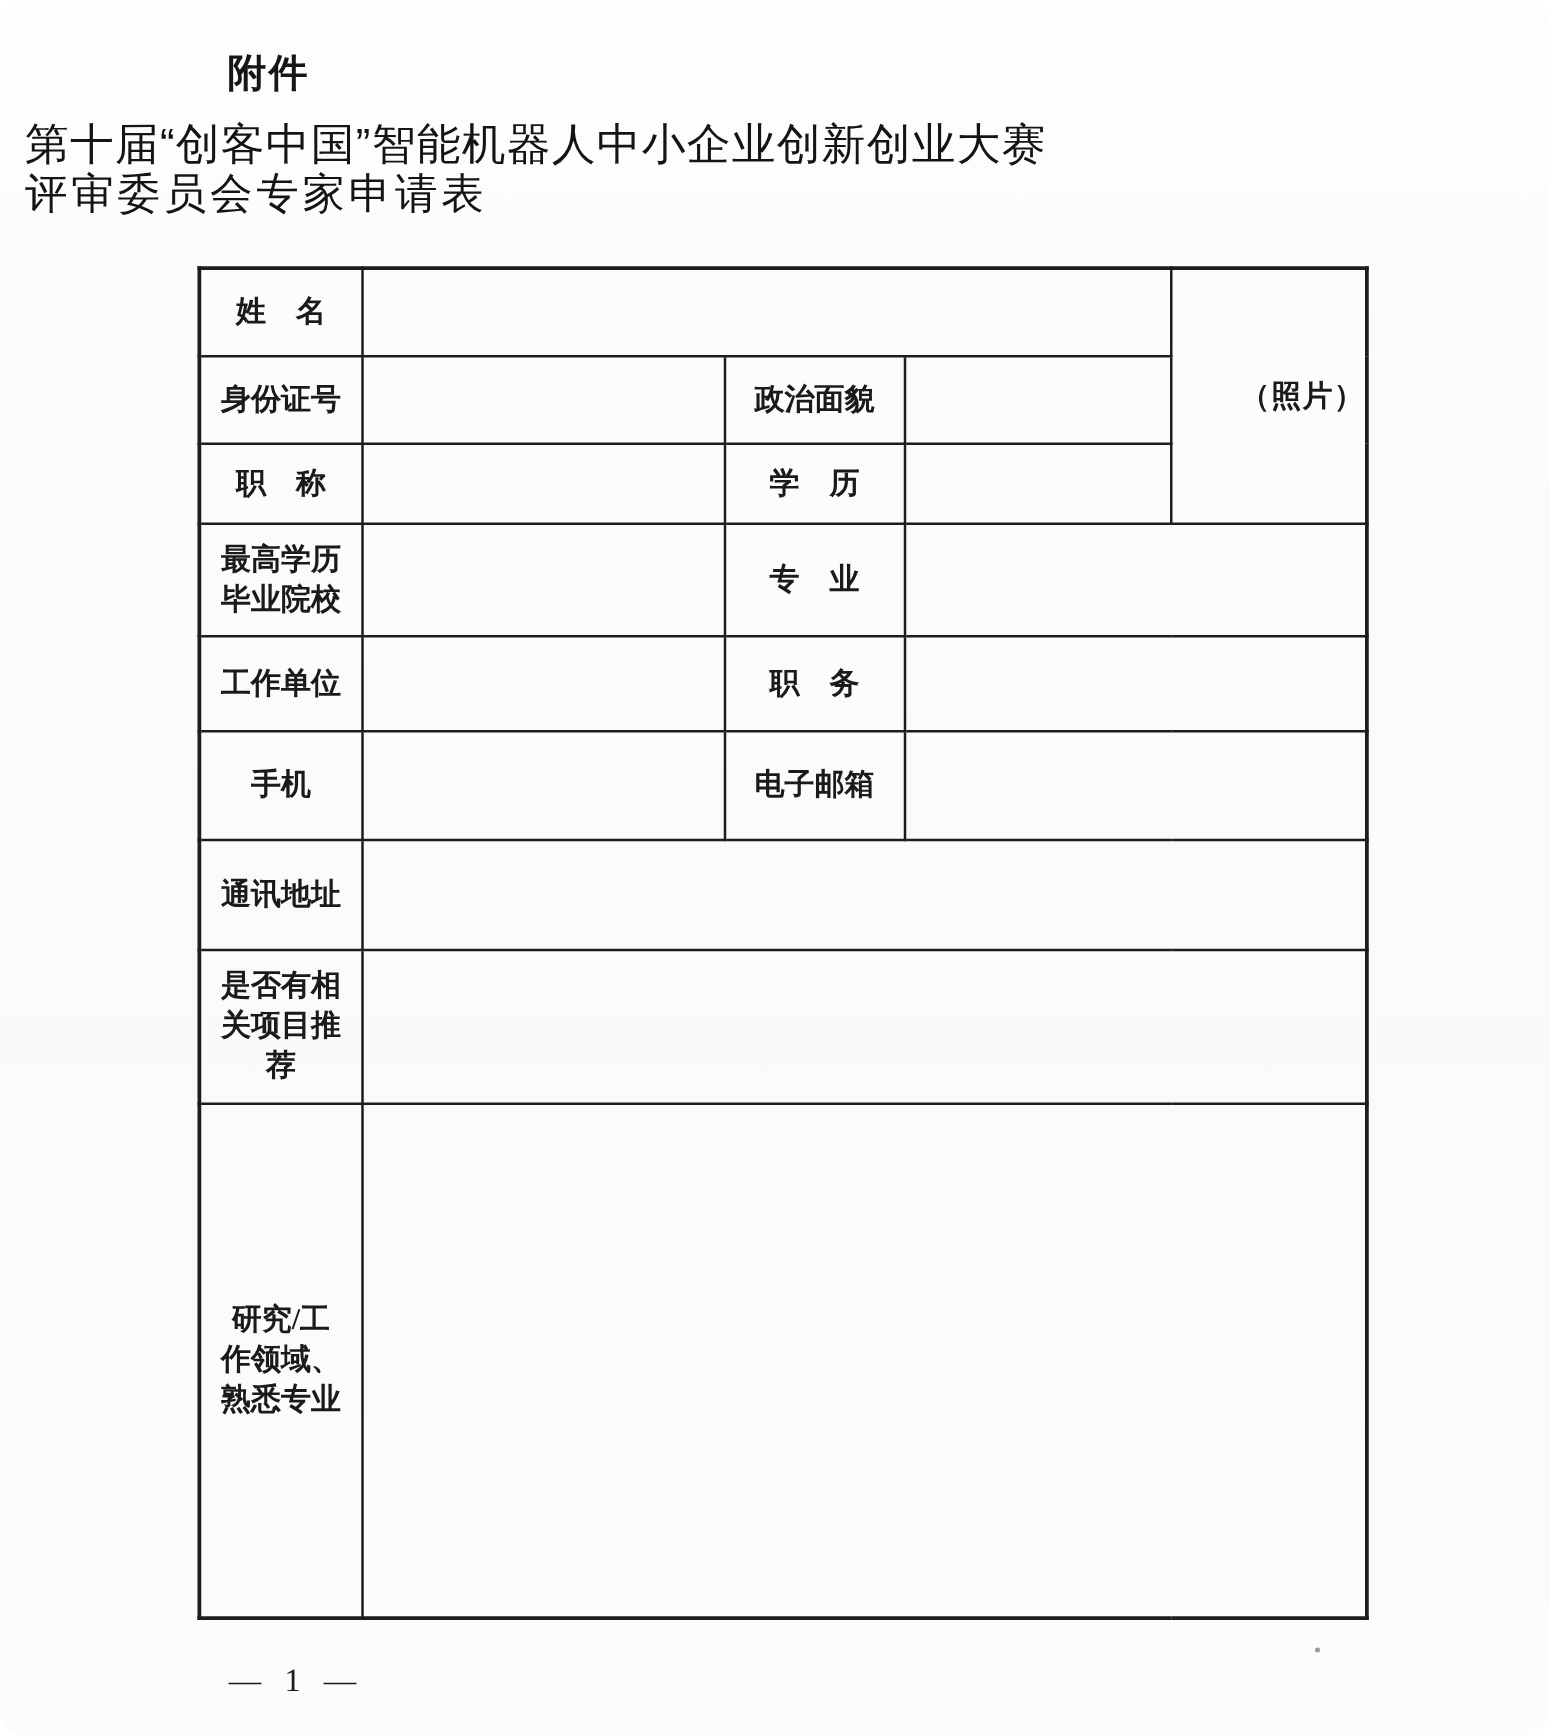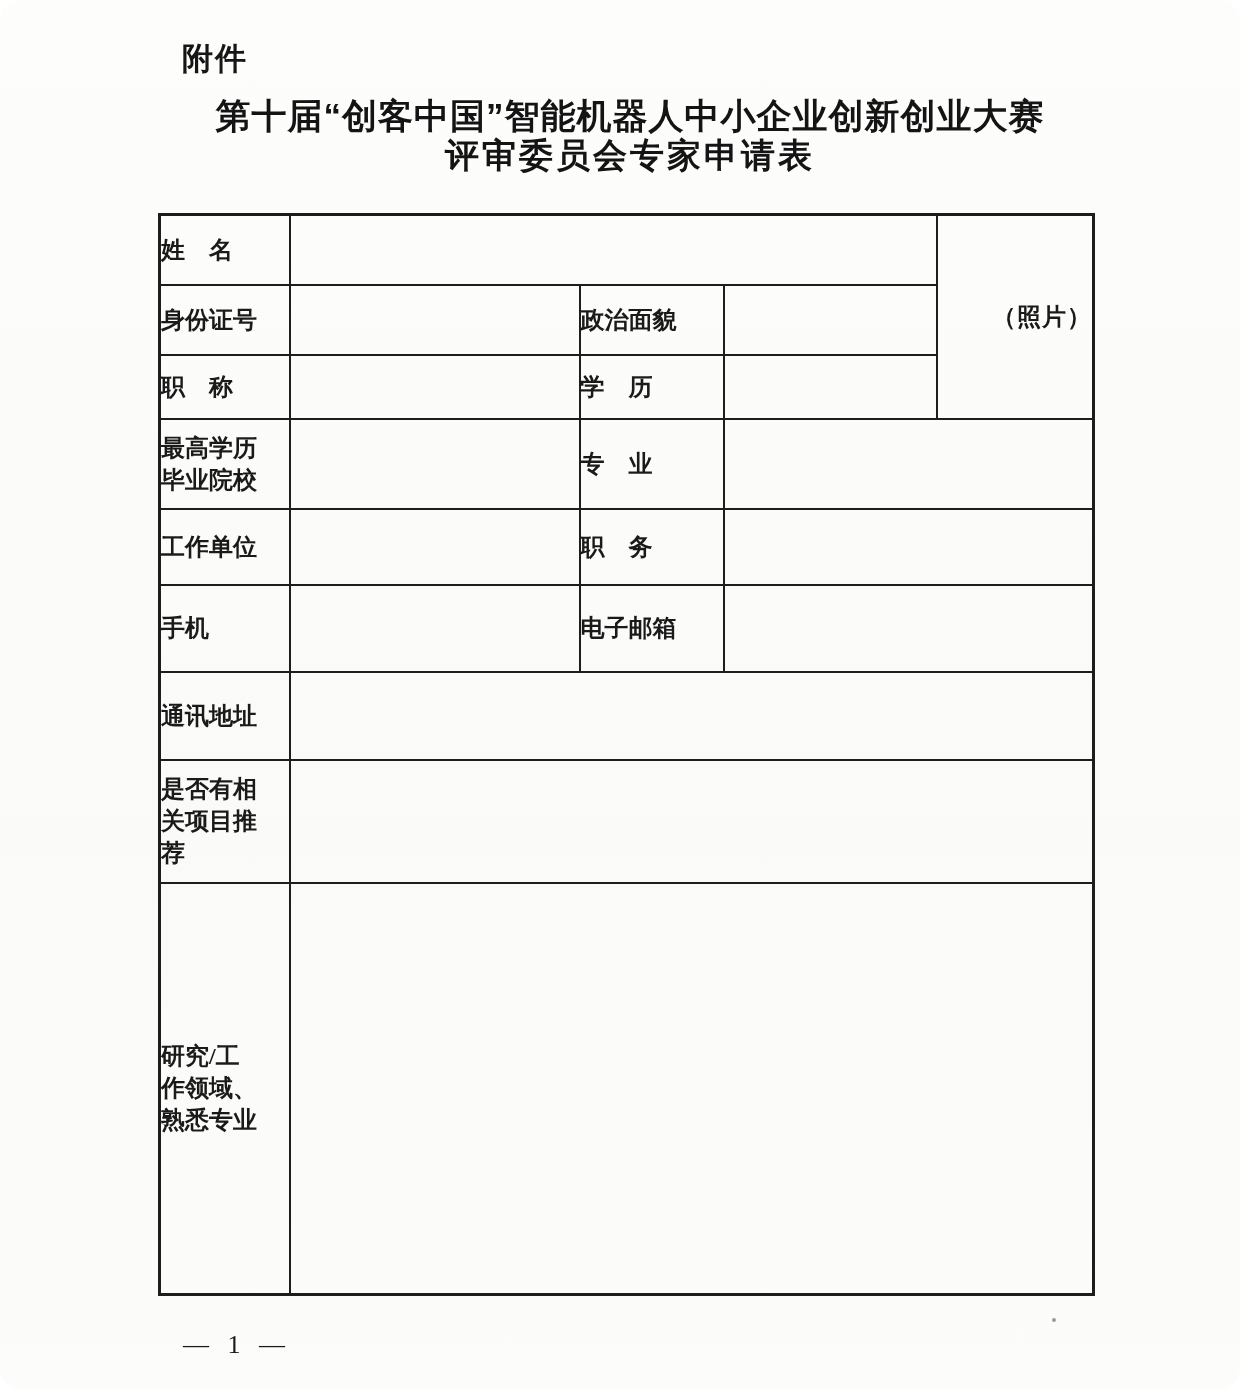--- a/index.html
+++ b/index.html
@@ -29,23 +29,23 @@
     font-weight: bold;
     font-size: 31px;
     letter-spacing: 2px;
     color: #161616;
   }
   .title-block {
     position: absolute;
     left: 20px;
     top: 96px;
     width: 1220px;
-    text-align: center;
+    text-align: left;
     font-family: "Liberation Sans", "DejaVu Sans", sans-serif;
-    font-weight: bold;
+    font-weight: normal;
     color: #141414;
   }
   .doc-title {
     font-size: 35px;
     letter-spacing: 1px;
     line-height: 40px;
   }
   .doc-subtitle {
     font-size: 34px;
     letter-spacing: 3px;
@@ -59,20 +59,21 @@
     border-collapse: collapse;
     table-layout: fixed;
     border: 3px solid #1d1d1d;
   }
   table.form td {
     border: 2px solid #1d1d1d;
     padding: 0;
     vertical-align: middle;
   }
   td.label {
+    text-align: center;
     font-size: 24px;
     font-weight: 600;
     color: #1a1a1a;
     white-space: pre-line;
     line-height: 32px;
     padding: 2px 6px;
   }
   td.value {
     background: transparent;
   }

